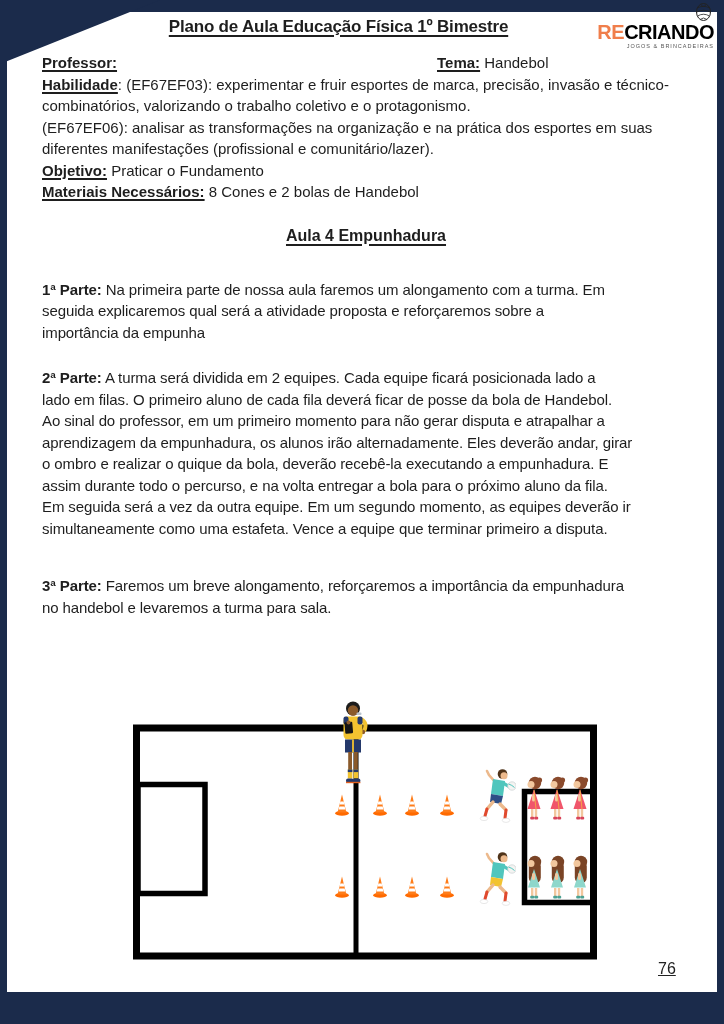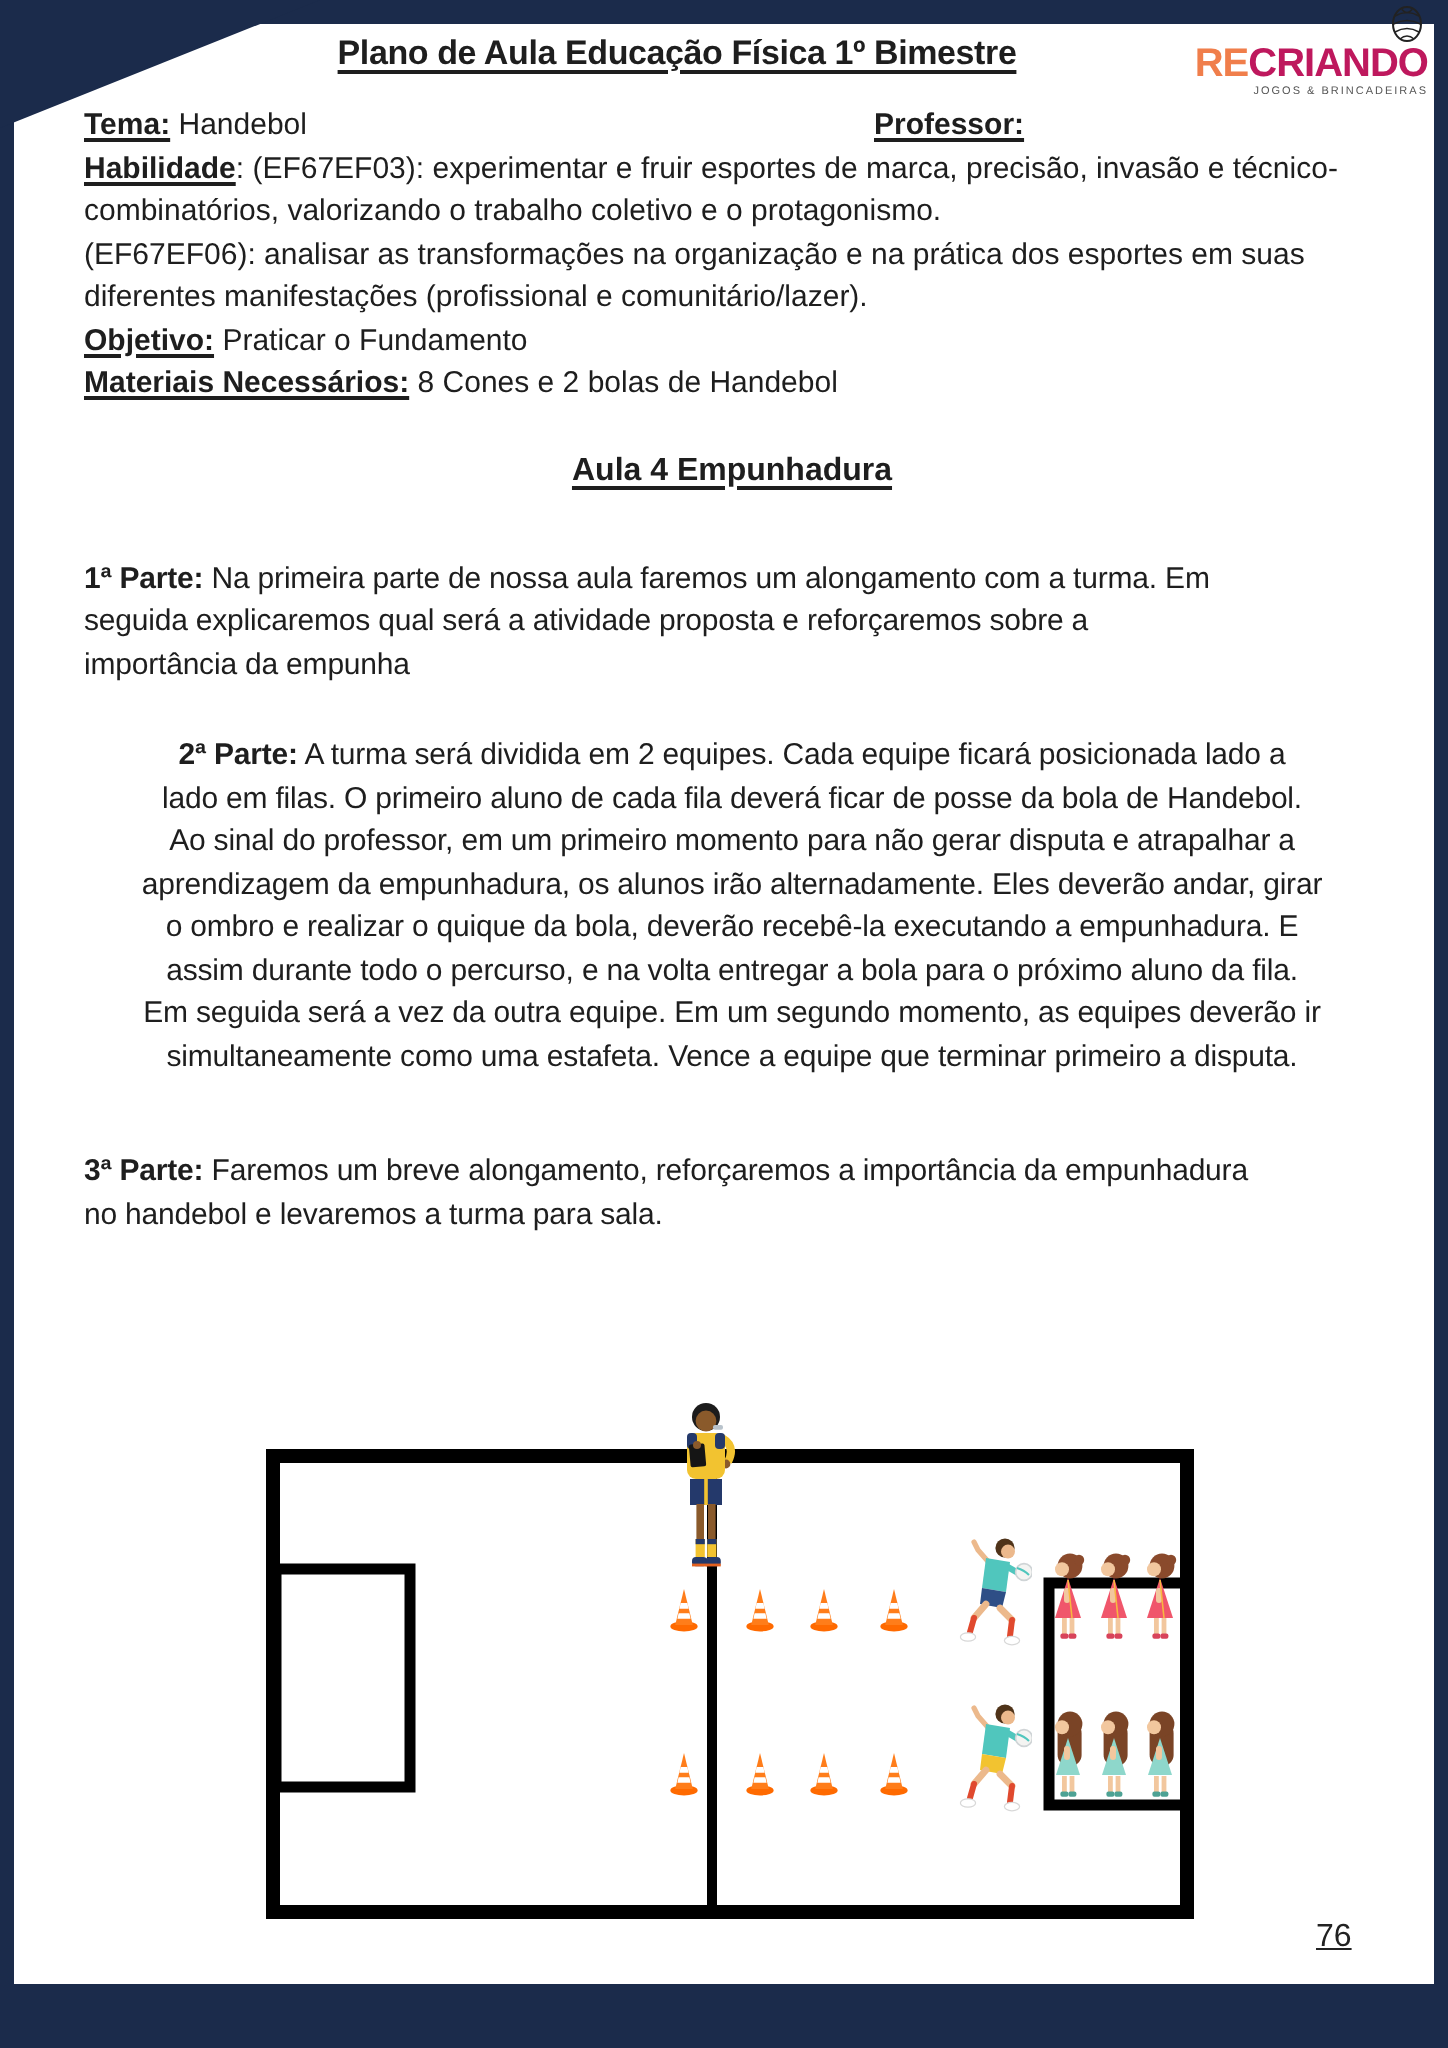--- a/index.html
+++ b/index.html
@@ -10,37 +10,37 @@
   .border-left{position:absolute;left:0;top:0;width:7px;height:1024px;background:#1b2b4b;}
   .border-right{position:absolute;right:0;top:0;width:7px;height:1024px;background:#1b2b4b;}
   .border-bottom{position:absolute;left:0;top:992px;width:724px;height:32px;background:#1b2b4b;}
   .corner-wedge{position:absolute;left:0;top:0;width:160px;height:64px;background:#1b2b4b;
         clip-path:polygon(0 0,160px 0,0 64px);}
   
   .logo{position:absolute;top:2px;right:10px;width:130px;text-align:right;}
   .logo-icon{display:block;margin:0 2px 0 auto;}
   .logo-word{font-size:20px;font-weight:bold;letter-spacing:-0.5px;line-height:20px;white-space:nowrap;}
   .logo-re{color:#f07e4b;}
-  .logo-criando{color:#be185d;}
+  .logo-criando{color:#000000;}
   .logo-tagline{font-size:5.5px;letter-spacing:1px;color:#555;margin-top:1px;}
   
   .content{position:absolute;left:42px;top:17px;width:648px;}
   .doc-title{font-size:17px;font-weight:bold;text-align:center;margin:0;padding-right:55px;
         text-decoration:underline;text-decoration-thickness:1.8px;text-underline-offset:3px;
         letter-spacing:-0.2px;}
   .fields{margin-top:15px;font-size:15px;line-height:21.5px;}
   .frow{display:grid;grid-template-columns:395px auto;}
   .lbl{font-weight:bold;text-decoration:underline;text-decoration-thickness:1.5px;text-underline-offset:2px;}
   .lines{white-space:pre-line;}
   .escola-cell{margin-left:18px;}
   .para{font-size:15px;line-height:21.5px;margin:0;letter-spacing:-0.1px;}
   .aula-title{font-size:16px;font-weight:bold;text-align:center;margin:24px 0 4px 0;
         text-decoration:underline;text-decoration-thickness:1.8px;text-underline-offset:3px;}
   .p1{margin-top:34px;}
-  .p2{margin-top:24px;text-align:center;}
+  .p2{margin-top:24px;}
   .p3{margin-top:36px;}
   
   .diagram{position:absolute;left:0;top:695px;width:724px;height:300px;}
   .page-number{position:absolute;left:658px;top:960px;font-size:16px;color:#222;text-decoration:underline;}
 </style>
 </head>
 <body>
 
 <div class="page">
 
@@ -57,22 +57,22 @@
     </svg>
     <div class="logo-word"><span class="logo-re">RE</span><span class="logo-criando">CRIANDO</span></div>
     <div class="logo-tagline">JOGOS &amp; BRINCADEIRAS</div>
   </div>
 
   <div class="content">
     <h1 class="doc-title">Plano de Aula Educação Física 1º Bimestre</h1>
 
     <div class="fields">
       <div class="frow">
+        <div><span class="lbl">Professor:</span> <span></span></div>
         <div><span class="lbl">Tema:</span> <span>Handebol</span></div>
-        <div><span class="lbl">Professor:</span> <span></span></div>
       </div>
       <div><span class="lbl">Habilidade</span><span class="lines">: (EF67EF03): experimentar e fruir esportes de marca, precisão, invasão e técnico-
 combinatórios, valorizando o trabalho coletivo e o protagonismo.
 (EF67EF06): analisar as transformações na organização e na prática dos esportes em suas
 diferentes manifestações (profissional e comunitário/lazer).</span></div>
       <div><span class="lbl">Objetivo:</span> <span>Praticar o Fundamento</span></div>
       <div><span class="lbl">Materiais Necessários:</span> <span>8 Cones e 2 bolas de Handebol</span></div>
     </div>
 
     <h2 class="aula-title">Aula 4 Empunhadura</h2>

